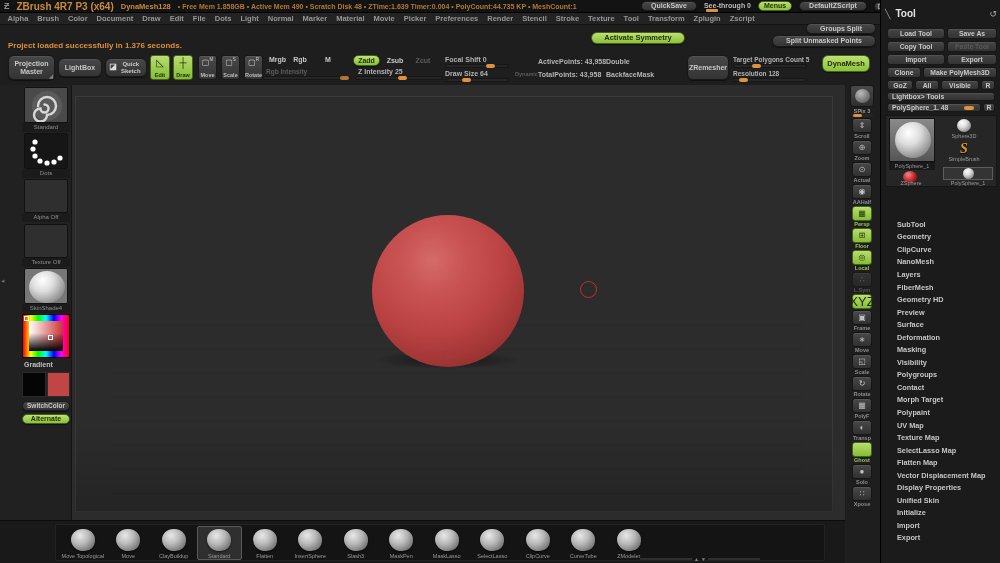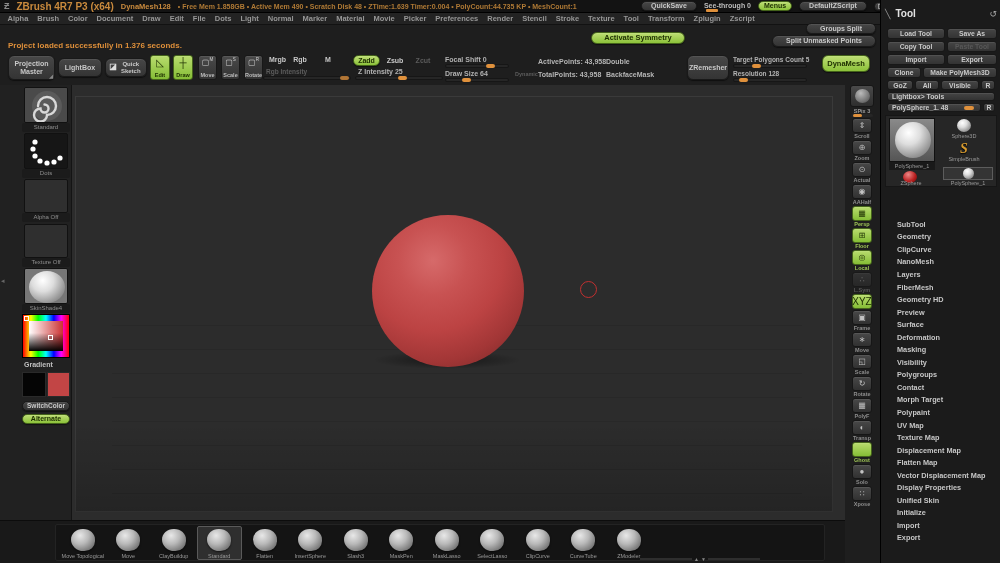--- a/index.html
+++ b/index.html
@@ -363,21 +363,21 @@
       <div class="shelf-label">Local</div>
     </div>
       <div class="shelf-item dim">
       <div class="shelf-icon">
           <span style="font-size:8px;">∴</span>
         </div>
       <div class="shelf-label">L.Sym</div>
     </div>
       <div class="shelf-item active">
       <div class="shelf-icon">
-          <span style="font-size:10px;">XYZ</span>
+          <span style="font-size:13px;">XYZ</span>
         </div>
       <div class="shelf-label"></div>
     </div>
       <div class="shelf-item">
       <div class="shelf-icon">
           <span style="font-size:8px;">▣</span>
         </div>
       <div class="shelf-label">Frame</div>
     </div>
       <div class="shelf-item">
@@ -496,21 +496,21 @@
       <div class="section-item">Surface</div>
       <div class="section-item">Deformation</div>
       <div class="section-item">Masking</div>
       <div class="section-item">Visibility</div>
       <div class="section-item">Polygroups</div>
       <div class="section-item">Contact</div>
       <div class="section-item">Morph Target</div>
       <div class="section-item">Polypaint</div>
       <div class="section-item">UV Map</div>
       <div class="section-item">Texture Map</div>
-      <div class="section-item">Displacement Map</div>
+      <div class="section-item">SelectLasso Map</div>
       <div class="section-item">Flatten Map</div>
       <div class="section-item">Vector Displacement Map</div>
       <div class="section-item">Display Properties</div>
       <div class="section-item">Unified Skin</div>
       <div class="section-item">Initialize</div>
       <div class="section-item">Import</div>
       <div class="section-item">Export</div>
     </div>
 </div>
 

